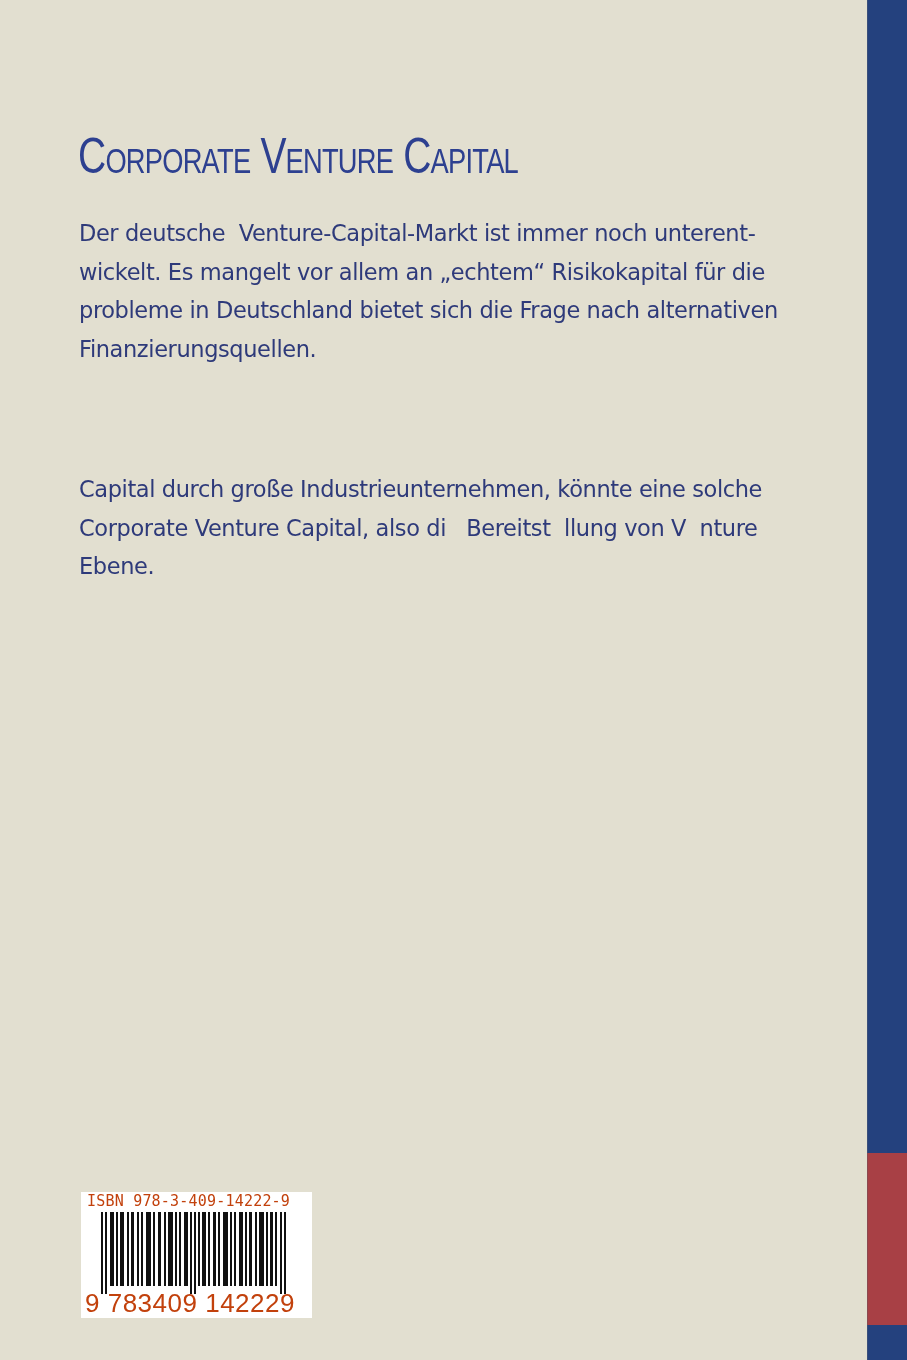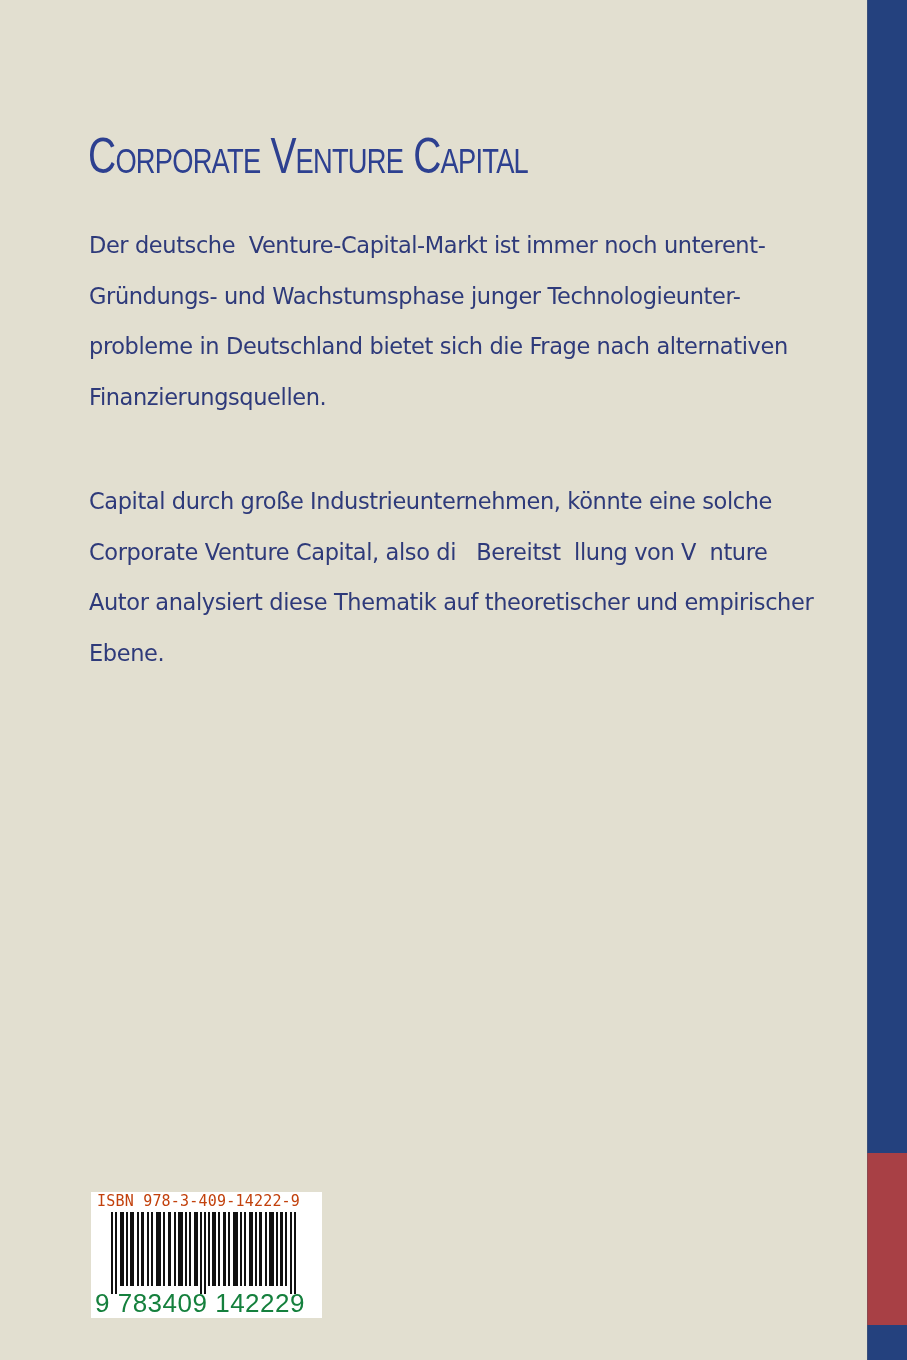--- a/index.html
+++ b/index.html
@@ -1,71 +1,70 @@
 <!DOCTYPE html>
 <html><head>
 <meta charset="utf-8">
 <style>
   html, body { margin: 0; padding: 0; }
   body {
     width: 907px; height: 1360px; position: relative; overflow: hidden;
     background: #e2dfd0;
     font-family: "DejaVu Sans", sans-serif;
   }
-  .page { position: absolute; left: 14px; top: 0; width: 883px; height: 1360px; background: #e2dfd0; }
+  .page { position: absolute; left: 4px; top: 0; width: 883px; height: 1360px; background: #e2dfd0; }
   .spine-blue { position: absolute; left: 867px; top: 0; width: 40px; height: 1360px; background: #24417e; border-left: 1px solid #3a4f7a; }
   .spine-red { position: absolute; left: 867px; top: 1153px; width: 40px; height: 172px; background: #a84045; border-left: 1px solid #8a4a50; }
   .title {
     position: absolute; left: 74px; top: 126px;
     font-family: "Liberation Sans", sans-serif;
     font-size: 50px; line-height: 60px; color: #2d4090;
     font-variant: small-caps; letter-spacing: -1px;
     transform: scaleX(0.78); transform-origin: left top;
     white-space: nowrap; font-weight: normal;
   }
   .para {
     position: absolute; left: 75px; width: 760px;
     color: #2e3a7a; font-size: 22.5px; line-height: 38.5px;
     font-family: "DejaVu Sans", sans-serif;
   }
-  .para .line { display: block; white-space: pre; letter-spacing: -0.4px; margin-top: 12px; }
+  .para .line { display: block; white-space: pre; letter-spacing: -0.4px; }
   .p1 { top: 214px; }
   .p2 { top: 470px; }
   .barcode {
     position: absolute; left: 77px; top: 1192px; width: 231px; height: 126px;
     background: #ffffff;
   }
   .isbn-text {
     position: absolute; left: 6px; top: 0px;
     font-family: "DejaVu Sans Mono", monospace; font-size: 15px; color: #c2410c; letter-spacing: 0.2px;
   }
   .bars { position: absolute; left: 8px; top: 20px; width: 215px; height: 82px; }
   .ean-text {
     position: absolute; left: 4px; top: 96px;
-    font-family: "Liberation Sans", sans-serif; font-size: 26px; color: #15803d; letter-spacing: 0.5px;
+    font-family: "Liberation Sans", sans-serif; font-size: 26px; color: #c2410c; letter-spacing: 0.5px;
     white-space: pre;
   }
 </style>
 </head>
 <body>
 
 <div class="page">
   <div class="title">Corporate Venture  Capital</div>
 
   <div class="para p1">
     <span class="line">Der deutsche  Venture-Capital-Markt ist immer noch unterent-</span>
-    <span class="line">Gründungs- und Wachstumsphase junger Technologieunter-</span>
+    <span class="line">wickelt. Es mangelt vor allem an „echtem“ Risikokapital für die</span>
     <span class="line">probleme in Deutschland bietet sich die Frage nach alternativen</span>
     <span class="line">Finanzierungsquellen.</span>
   </div>
 
   <div class="para p2">
     <span class="line">Capital durch große Industrieunternehmen, könnte eine solche</span>
     <span class="line">Corporate Venture Capital, also di   Bereitst  llung von V  nture</span>
-    <span class="line">Autor analysiert diese Thematik auf theoretischer und empirischer</span>
     <span class="line">Ebene.</span>
   </div>
 
   <div class="barcode">
     <div class="isbn-text">ISBN 978-3-409-14222-9</div>
     <svg class="bars" viewBox="0 0 215 82" preserveAspectRatio="none">
       <g fill="#111">
         <rect x="12" y="0" width="2" height="82"></rect>
         <rect x="16" y="0" width="2" height="82"></rect>
         <rect x="21" y="0" width="4" height="74"></rect>

